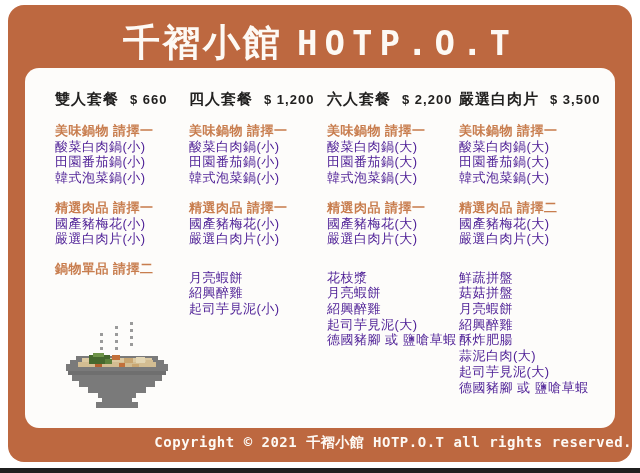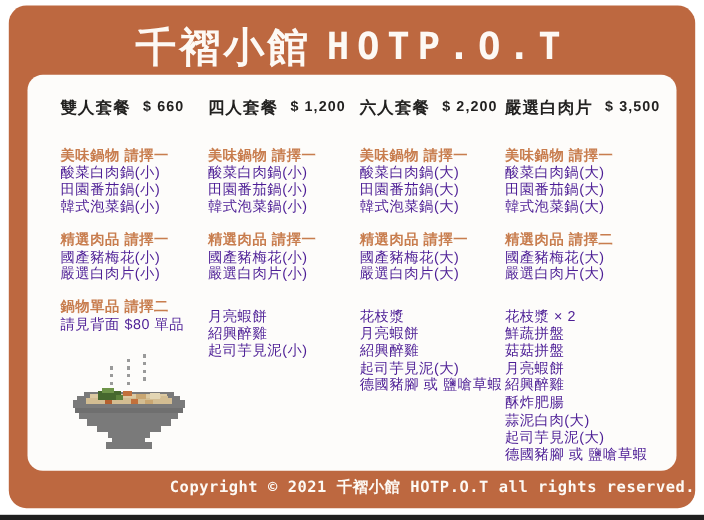--- a/index.html
+++ b/index.html
@@ -28,21 +28,21 @@
   .title-latin{
     font-size:34px;font-weight:bold;letter-spacing:7px;
     font-family:"DejaVu Sans Mono",monospace;
   }
   .card{
     position:absolute;left:17px;top:63px;width:590px;height:360px;
     background:#fdfcfa;border-radius:14px;
   }
   .col{position:absolute;top:21px;white-space:nowrap;}
   .col-1{left:30px;} .col-2{left:164px;} .col-3{left:302px;} .col-4{left:434px;}
-  .col-header{display:flex;align-items:flex-start;gap:11px;margin-bottom:24px;height:20px;}
+  .col-header{display:flex;align-items:center;gap:11px;margin-bottom:14px;height:20px;}
   .pkg-name{font-size:15px;font-weight:bold;color:#222120;letter-spacing:1px;}
   .pkg-price{
     font-size:13px;font-weight:bold;color:#222120;letter-spacing:1px;
     font-family:Liberation Sans, sans-serif;
   }
   .group{margin-top:14px;}
   .group:first-of-type{margin-top:0;}
   .group.no-heading{margin-top:7px;}
   .group-heading{
     color:#c87d4e;font-size:13px;font-weight:bold;letter-spacing:0.5px;
@@ -81,21 +81,20 @@
         <div class="item">田園番茄鍋(小)</div>
         <div class="item">韓式泡菜鍋(小)</div>
       </div>
       <div class="group">
         <div class="group-heading">精選肉品 請擇一</div>
         <div class="item">國產豬梅花(小)</div>
         <div class="item">嚴選白肉片(小)</div>
       </div>
       <div class="group">
         <div class="group-heading">鍋物單品 請擇二</div>
-        <div class="item">請見背面 $80 單品</div>
       </div>
     </div>
 
     <div class="col col-2">
       <div class="col-header">
         <span class="pkg-name">四人套餐</span>
         <span class="pkg-price">$ 1,200</span>
       </div>
       <div class="group">
         <div class="group-heading">美味鍋物 請擇一</div>
@@ -153,21 +152,20 @@
         <div class="item">田園番茄鍋(大)</div>
         <div class="item">韓式泡菜鍋(大)</div>
       </div>
       <div class="group">
         <div class="group-heading">精選肉品 請擇二</div>
         <div class="item">國產豬梅花(大)</div>
         <div class="item">嚴選白肉片(大)</div>
       </div>
       <div class="group no-heading">
         <div class="group-heading"></div>
-        <div class="item">花枝漿 × 2</div>
         <div class="item">鮮蔬拼盤</div>
         <div class="item">菇菇拼盤</div>
         <div class="item">月亮蝦餅</div>
         <div class="item">紹興醉雞</div>
         <div class="item">酥炸肥腸</div>
         <div class="item">蒜泥白肉(大)</div>
         <div class="item">起司芋見泥(大)</div>
         <div class="item">德國豬腳 或 鹽嗆草蝦</div>
       </div>
     </div>

